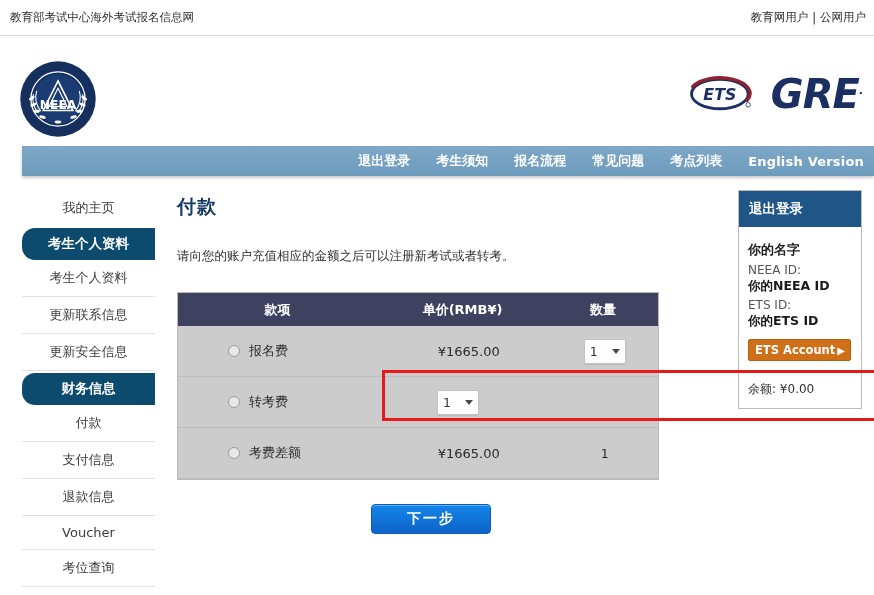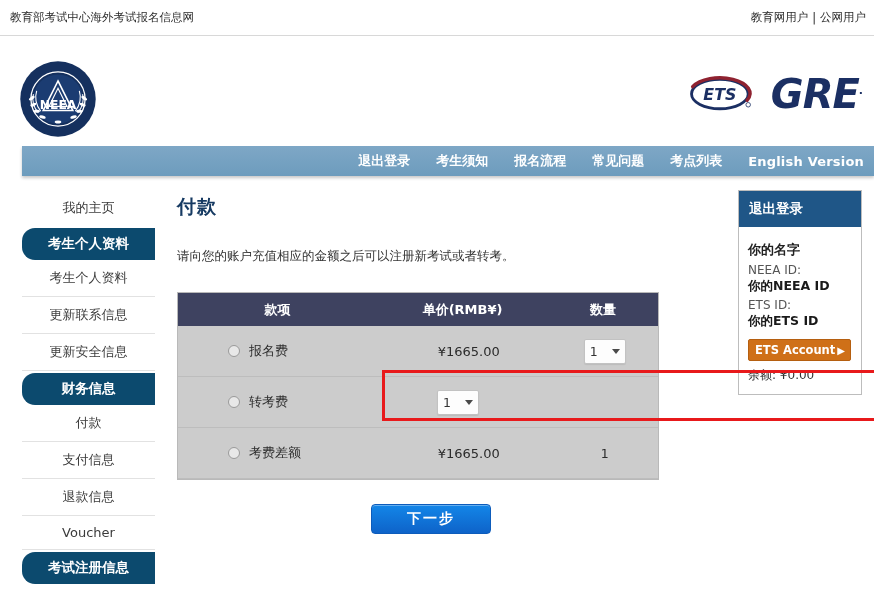--- a/index.html
+++ b/index.html
@@ -273,21 +273,21 @@
     color: #ffffff;
     font-size: 11.5px;
     font-weight: bold;
     padding: 3px 5px 3px 6px;
     border-radius: 2px;
     cursor: pointer;
     font-family: "DejaVu Sans", "Liberation Sans", sans-serif;
     text-align: right;
   }
   .ets-acct-btn .arrow { font-size: 10px; }
-  .balance { font-size: 12px; color: #333; margin-top: 6px; }
+  .balance { font-size: 12px; color: #333; margin-top: 20px; }
 </style>
 </head>
 <body>
 
 <div class="topbar">
   <div>教育部考试中心海外考试报名信息网</div>
   <div class="topbar-right">
     <span>教育网用户</span>
     <span class="topbar-sep">|</span>
     <span>公网用户</span>
@@ -348,21 +348,20 @@
     <a href="#" class="side-link first">我的主页</a>
     <div class="side-head">考生个人资料</div>
     <a href="#" class="side-link">考生个人资料</a>
     <a href="#" class="side-link">更新联系信息</a>
     <a href="#" class="side-link">更新安全信息</a>
     <div class="side-head">财务信息</div>
     <a href="#" class="side-link">付款</a>
     <a href="#" class="side-link">支付信息</a>
     <a href="#" class="side-link">退款信息</a>
     <a href="#" class="side-link">Voucher</a>
-    <div class="side-head">考试注册信息</div>
     <a href="#" class="side-link">考位查询</a>
   </div>
 
   <div class="content">
     <h1 class="page-title">付款</h1>
     <div class="desc">请向您的账户充值相应的金额之后可以注册新考试或者转考。</div>
 
     <div class="fee-table">
 
       <div class="fee-head">

